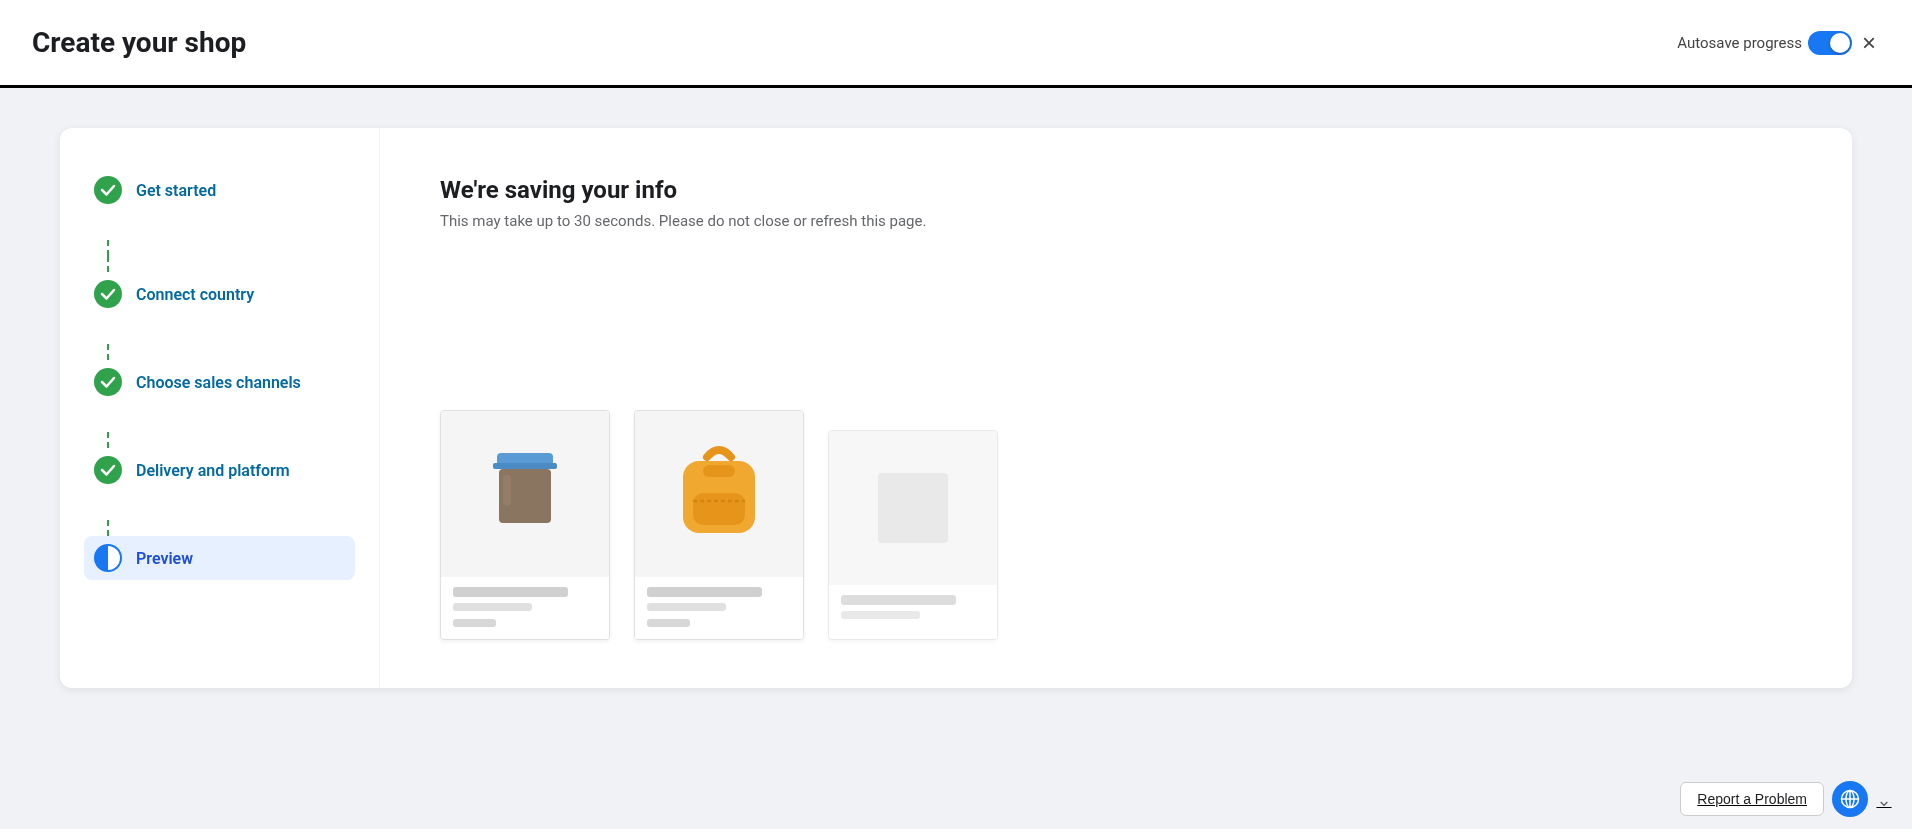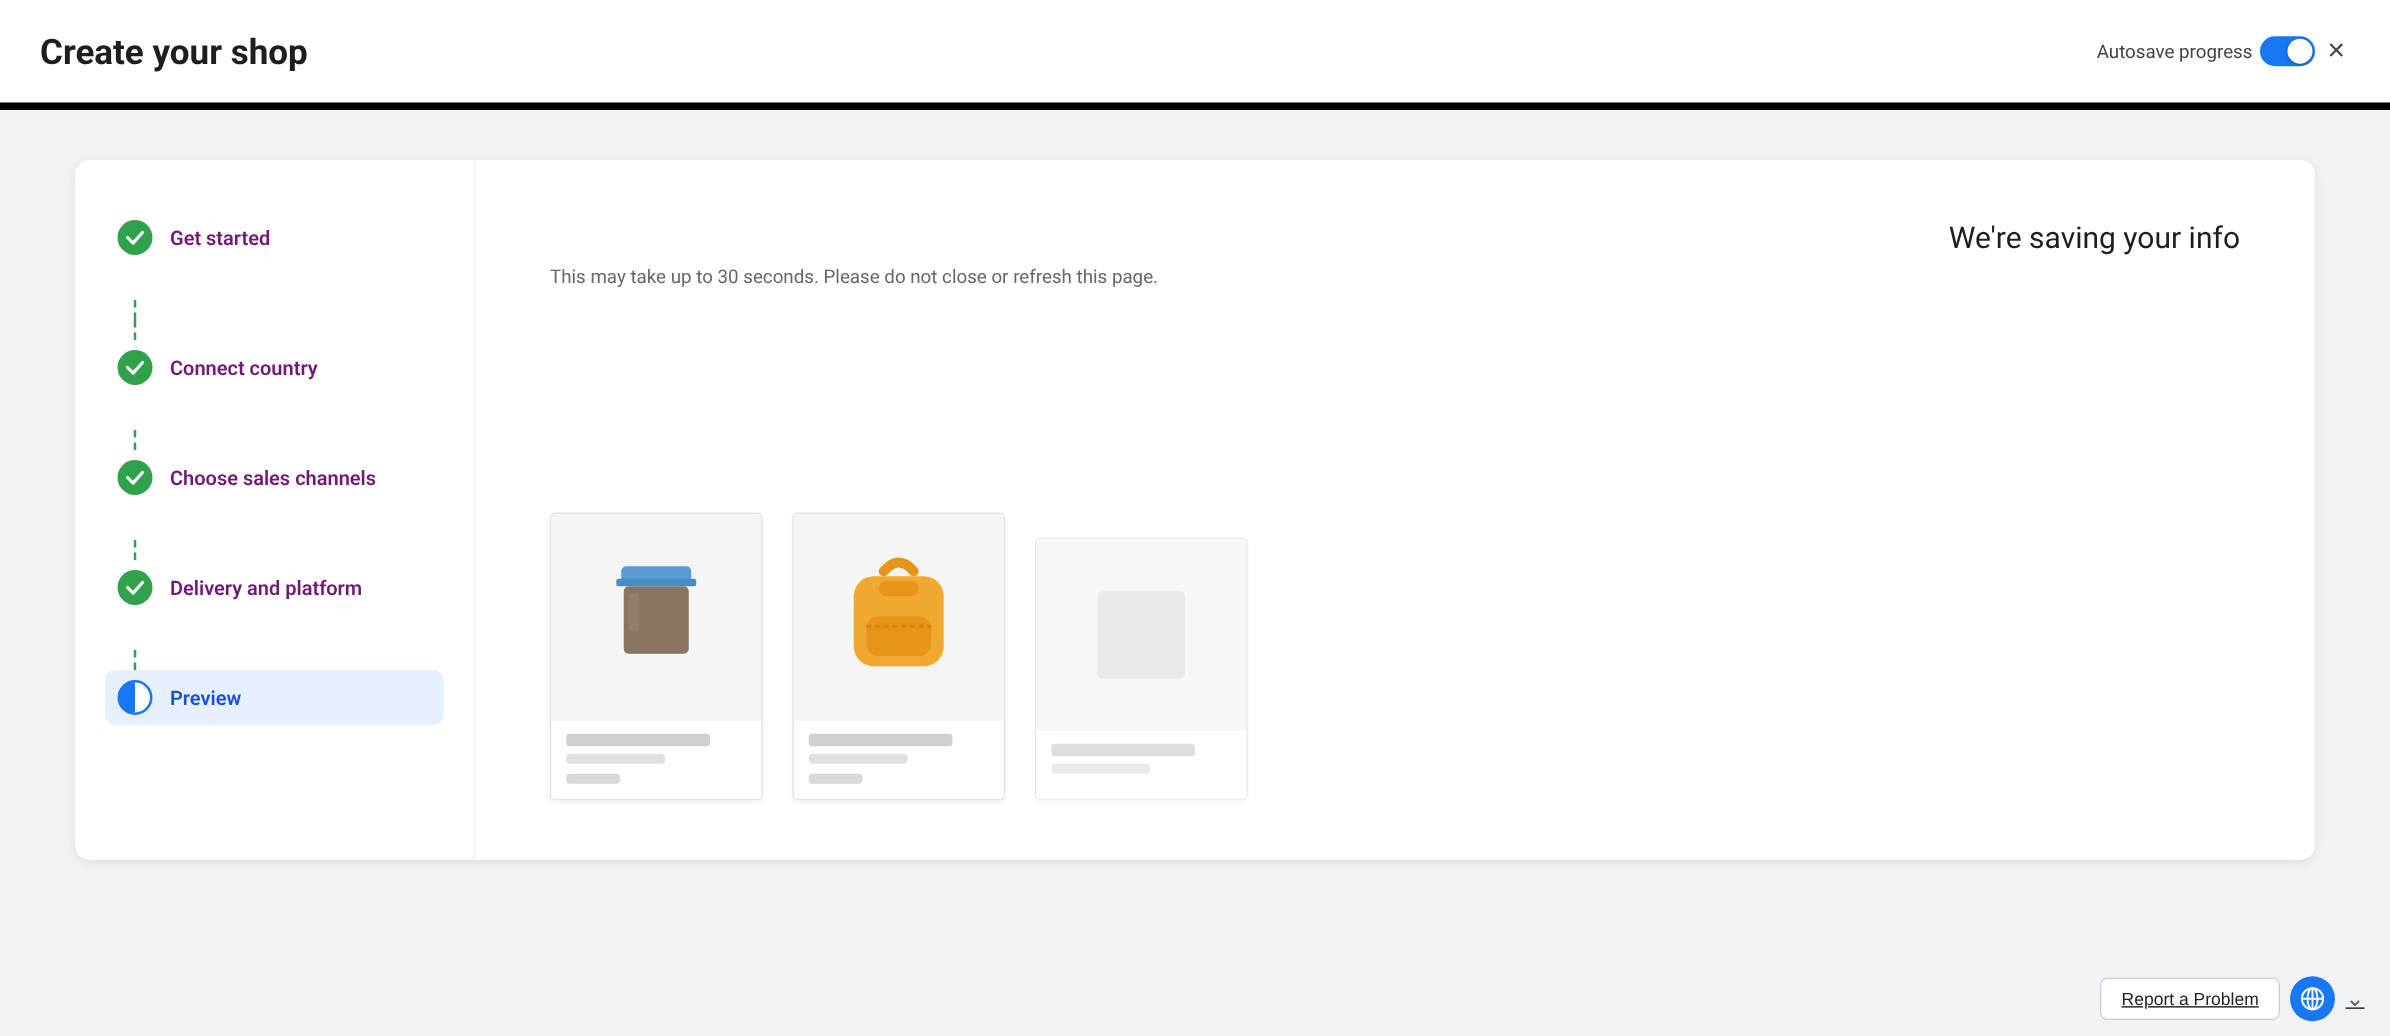--- a/index.html
+++ b/index.html
@@ -12,21 +12,21 @@
     }
 
     
     .header {
       background: #fff;
       height: 88px;
       display: flex;
       align-items: center;
       justify-content: space-between;
       padding: 0 32px;
-      border-bottom: 6px solid #000000;
+      border-bottom: 3px solid #000000;
       position: relative;
     }
     .header-title {
       font-size: 28px;
       font-weight: 700;
       color: #1c1e21;
     }
     .header-right {
       display: flex;
       align-items: center;
@@ -98,21 +98,21 @@
       padding: 8px 10px;
       border-radius: 8px;
       cursor: pointer;
     }
     .step-item.active {
       background: #e7f0ff;
     }
     .step-label {
       font-size: 16px;
       font-weight: 600;
-      color: #701a75;
+      color: #0369a1;
     }
     .step-item.active .step-label {
       color: #1d4ed8;
     }
 
     
     .check-circle {
       width: 28px;
       height: 28px;
       background: #31a24c;
@@ -148,24 +148,23 @@
 
     
     .right-panel {
       flex: 1;
       padding: 48px 60px;
       display: flex;
       flex-direction: column;
     }
     .saving-title {
       font-size: 24px;
-      font-weight: 400;
+      font-weight: 700;
       color: #1c1e21;
       margin-bottom: 8px;
-      text-align: right;
     }
     .saving-subtitle {
       font-size: 15px;
       color: #65676b;
       margin-bottom: 48px;
     }
 
     
     .product-cards {
       display: flex;

